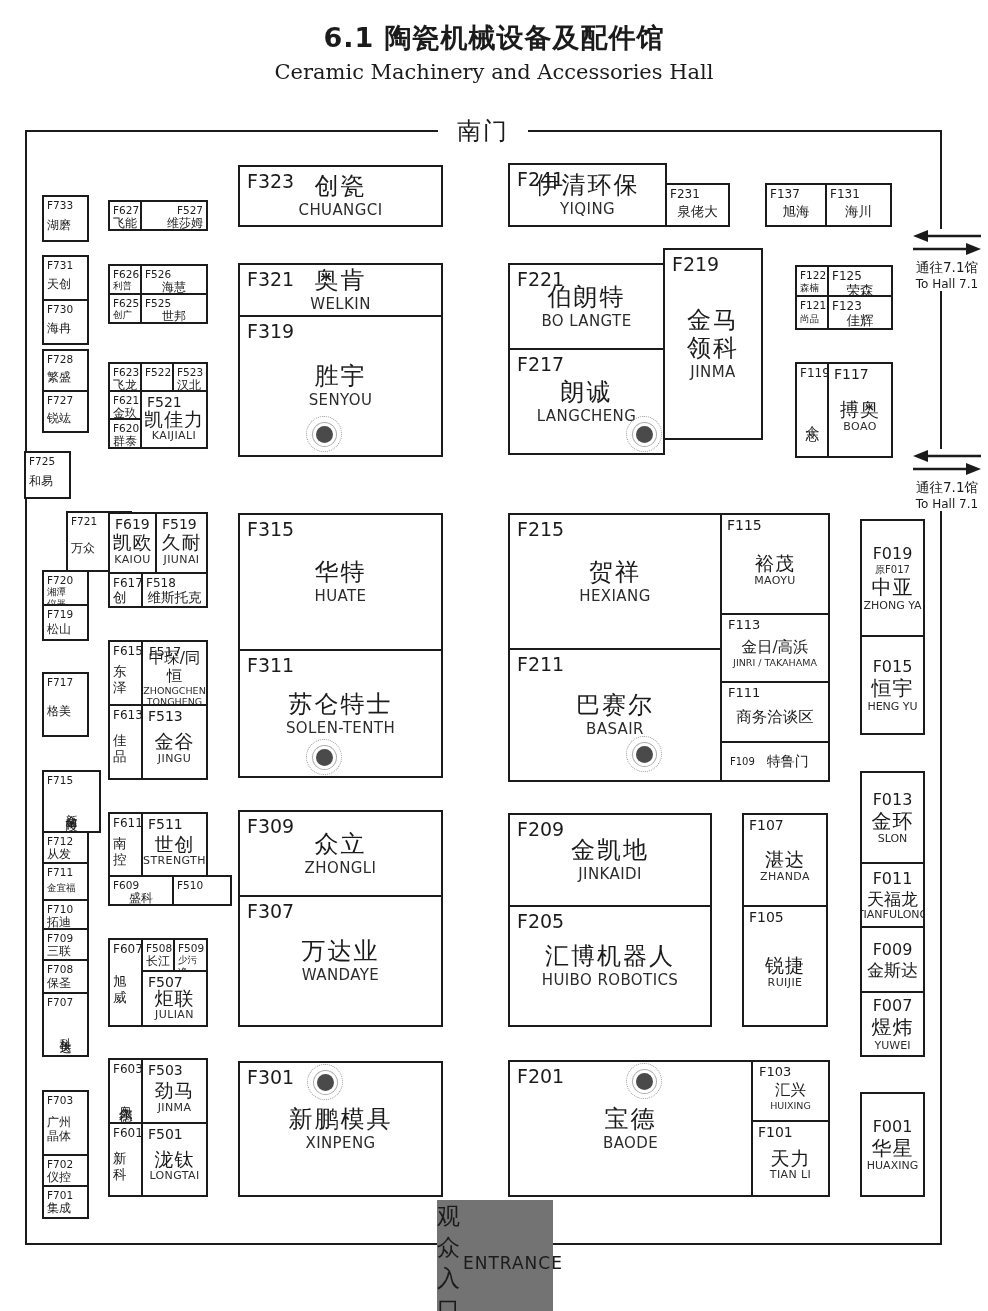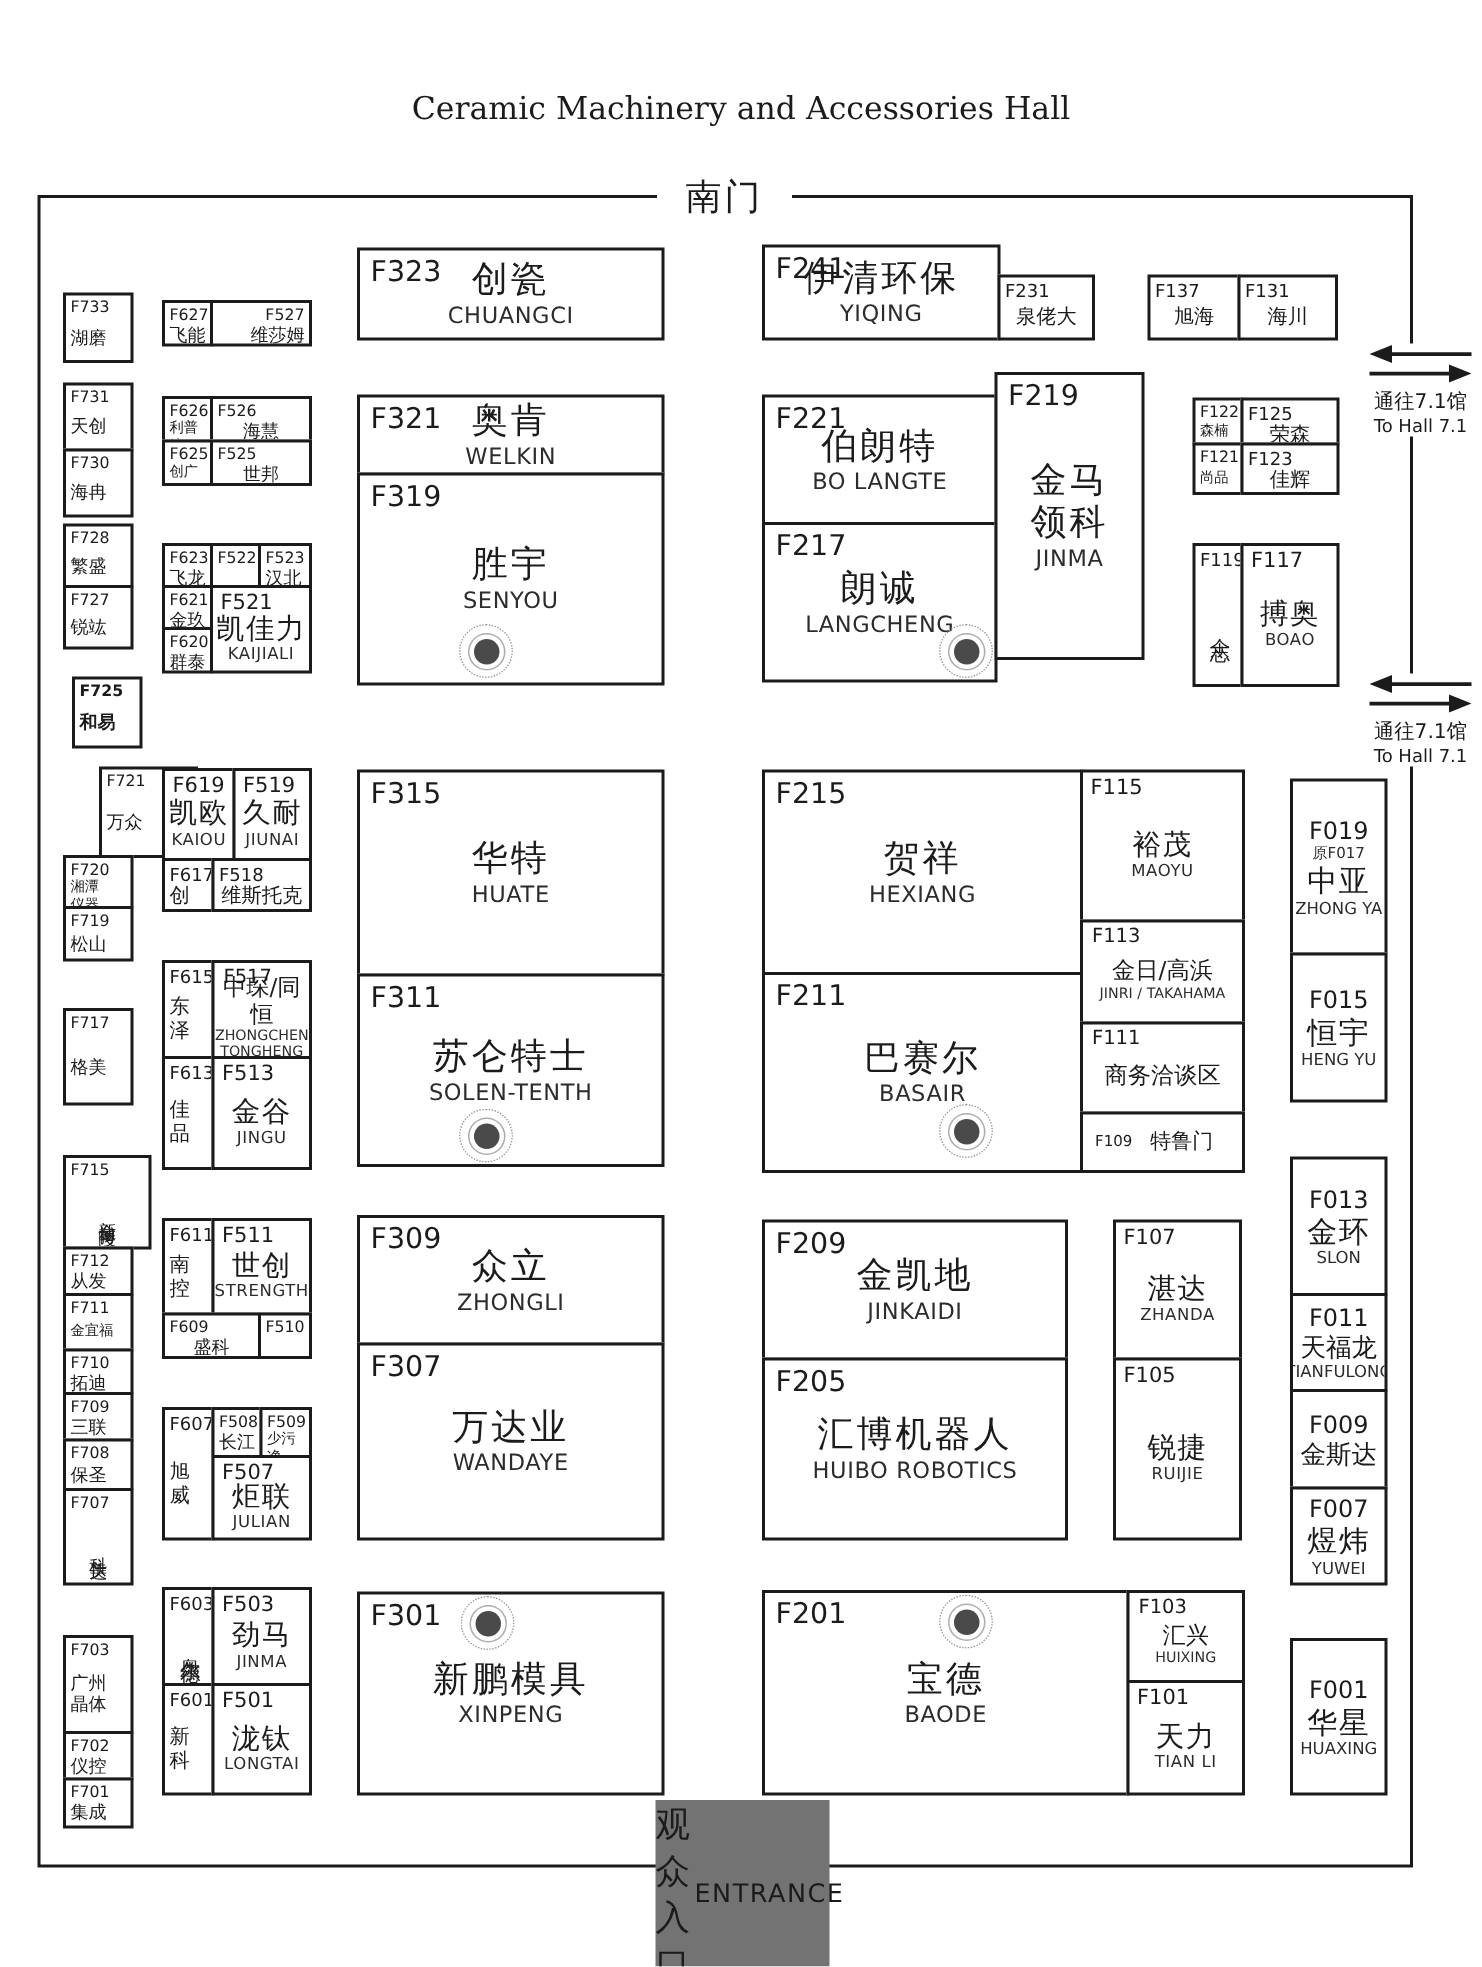--- a/index.html
+++ b/index.html
@@ -68,20 +68,21 @@
   .hl1{top:229px;}
   .hl2{top:449px;}
   .hl-zh{font-size:13.5px;margin-top:2px;}
   .hl-en{font-size:12px;}
 </style>
 </head>
 <body>
 
 <div class="page">
 
+  <div class="page-title">6.1 陶瓷机械设备及配件馆</div>
   <div class="page-subtitle">Ceramic Machinery and Accessories Hall</div>
 
   <div class="hall"></div>
 
   <div class="south-gate">南门</div>
 
   <div id="booth-layer">
       <div class="booth xs" style="left: 42px; top: 195px; width: 47px; height: 47px;">
         <span class="code">F733</span>
         <div class="zh">湖磨</div>
@@ -95,21 +96,21 @@
         <div class="zh">海冉</div>
       </div>
       <div class="booth xs" style="left: 42px; top: 349px; width: 47px; height: 43px;">
         <span class="code">F728</span>
         <div class="zh">繁盛</div>
       </div>
       <div class="booth xs" style="left: 42px; top: 390px; width: 47px; height: 43px;">
         <span class="code">F727</span>
         <div class="zh">锐竑</div>
       </div>
-      <div class="booth xs" style="left: 48px; top: 451px; width: 47px; height: 48px; font-weight: bold;">
+      <div class="booth xs" style="left: 24px; top: 451px; width: 47px; height: 48px;">
         <span class="code">F725</span>
         <div class="zh">和易</div>
       </div>
       <div class="booth xs" style="left: 42px; top: 511px; width: 66px; height: 61px; margin-left: 24px;">
         <span class="code">F721</span>
         <div class="zh">万众</div>
       </div>
       <div class="booth xxs" style="left: 42px; top: 570px; width: 47px; height: 36px;">
         <span class="code">F720</span>
         <div class="zh">湘潭
@@ -255,21 +256,21 @@
       </div>
       <div class="booth lg" style="left: 141px; top: 812px; width: 67px; height: 65px;">
         <span class="code">F511</span>
         <div class="zh">世创</div>
         <div class="en">STRENGTH</div>
       </div>
       <div class="booth xs pair" style="left: 108px; top: 875px; width: 66px; height: 31px;">
         <span class="code">F609</span>
         <div class="zh">盛科</div>
       </div>
-      <div class="booth xs" style="left: 172px; top: 875px; width: 36px; height: 31px; gap: 48px;">
+      <div class="booth xs" style="left: 172px; top: 875px; width: 60px; height: 31px; gap: 48px;">
         <span class="code">F510</span>
         <div class="zh">春辉</div>
       </div>
       <div class="booth sm" style="left: 108px; top: 938px; width: 35px; height: 89px;">
         <span class="code">F607</span>
         <div class="zh">旭威</div>
       </div>
       <div class="booth xs" style="left: 141px; top: 938px; width: 34px; height: 34px;">
         <span class="code">F508</span>
         <div class="zh">长江</div>

